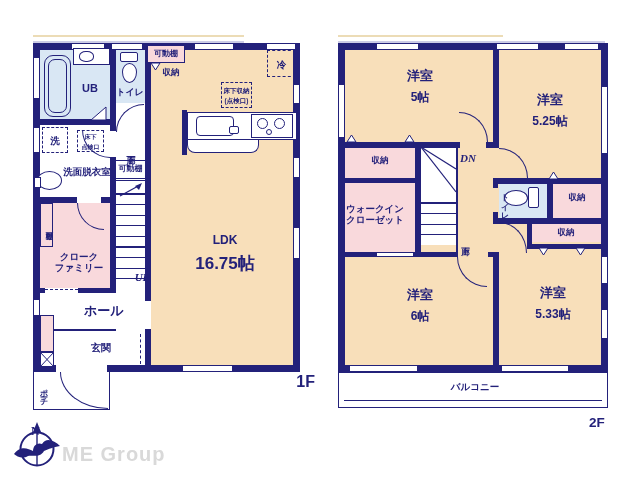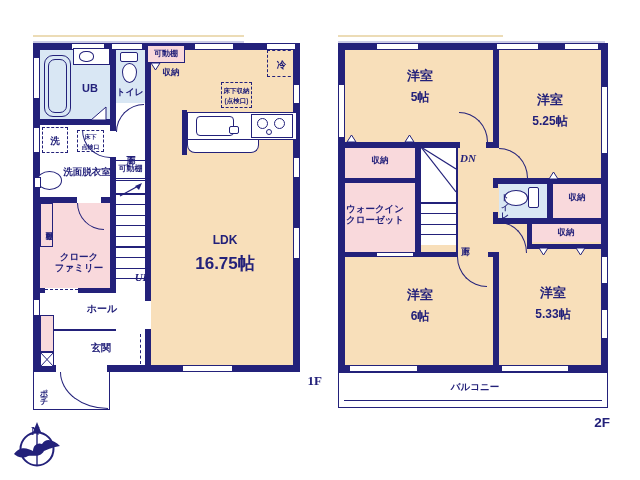--- a/index.html
+++ b/index.html
@@ -159,26 +159,26 @@
     <div class="lbl" style="left:42px;top:135px;width:26px;font-size:9.5px;">洗</div>
     <div class="lbl v" style="left:123px;top:133px;width:13px;height:32px;font-size:9px;">廊下</div>
     <div class="lbl" style="left:116px;top:164px;width:29px;font-size:8px;">可動棚</div>
     <div class="lbl" style="left:60px;top:166px;width:54px;font-size:9.5px;">洗面脱衣室</div>
     <div class="lbl v" style="left:40px;top:206px;width:13px;height:40px;font-size:7.5px;letter-spacing:0;">可動棚</div>
     <div class="lbl" style="left:48px;top:251px;width:62px;font-size:9.5px;">
       <div>クローク</div>
       <div>ファミリー</div>
     </div>
     <div class="lbl it" style="left:106px;top:271px;width:52px;font-size:11px;margin-left:10px;">UP</div>
-    <div class="lbl" style="left:84px;top:303px;width:36px;font-size:10px;">ホール</div>
+    <div class="lbl" style="left:84px;top:303px;width:36px;font-size:13px;">ホール</div>
     <div class="lbl" style="left:84px;top:342px;width:34px;font-size:10px;">玄関</div>
     <div class="lbl v" style="left:35px;top:375px;width:13px;height:34px;font-size:8px;letter-spacing:0;">ポーチ</div>
     <div class="lbl" style="left:185px;top:233px;width:80px;font-size:12px;">LDK</div>
     <div class="lbl" style="left:182px;top:254px;width:86px;font-size:17px;">16.75帖</div>
-    <div class="lbl" style="left:296px;top:373px;width:26px;font-size:13px;text-align:right;font-family:Liberation Serif, serif;">1F</div>
+    <div class="lbl" style="left:289px;top:373px;width:26px;font-size:16px;text-align:right;">1F</div>
   </div>
 
   <div>
 
     <div class="room beige" style="left:345px;top:50px;width:256px;height:315px;"></div>
 
     <div class="room pink-nb" style="left:345px;top:147px;width:70px;height:31px;"></div>
     <div class="room pink-nb" style="left:345px;top:183px;width:70px;height:69px;"></div>
     <div class="room white" style="left:421px;top:147px;width:35px;height:98px;"></div>
     <div class="room blue" style="left:499px;top:184px;width:48px;height:34px;"></div>
@@ -264,24 +264,25 @@
     <div class="lbl it" style="left:454px;top:152px;width:28px;font-size:11px;">DN</div>
     <div class="lbl v" style="left:497px;top:186px;width:12px;height:31px;font-size:8px;letter-spacing:0;">トイレ</div>
     <div class="lbl" style="left:562px;top:192px;width:30px;font-size:8.5px;">収納</div>
     <div class="lbl" style="left:551px;top:227px;width:30px;font-size:8.5px;">収納</div>
     <div class="lbl v" style="left:458px;top:226px;width:13px;height:30px;font-size:8.5px;">廊下</div>
     <div class="lbl" style="left:390px;top:287px;width:60px;font-size:13px;">洋室</div>
     <div class="lbl" style="left:390px;top:309px;width:60px;font-size:12px;">6帖</div>
     <div class="lbl" style="left:518px;top:285px;width:70px;font-size:13px;">洋室</div>
     <div class="lbl" style="left:518px;top:307px;width:70px;font-size:12px;">5.33帖</div>
     <div class="lbl" style="left:435px;top:381px;width:80px;font-size:9.5px;">バルコニー</div>
-    <div class="lbl" style="left:584px;top:415px;width:26px;font-size:13.5px;text-align:right;">2F</div>
+    <div class="lbl" style="left:584px;top:415px;width:26px;font-size:13.5px;text-align:center;">2F</div>
   </div>
 
   <svg class="abs" style="left:12px;top:418px;" width="50" height="54" viewBox="0 0 50 54">
     <circle cx="25" cy="31" r="16.5" fill="none" stroke="#23217a" stroke-width="2"></circle>
     <line x1="25" y1="47" x2="25" y2="8" stroke="#23217a" stroke-width="1.4"></line>
     <polygon points="25,4 21,14 29,14" fill="#23217a"></polygon>
     <text x="19" y="17" font-size="12" font-family="Liberation Serif, serif" font-weight="bold" fill="#23217a">N</text>
     <path d="M2,36 C9,27 16,31 21,33 C21,27 26,24 30,26 C34,19 42,22 48,28 C41,29 37,31 32,33 C28,40 21,37 16,38 C11,41 5,39 2,36 Z" fill="#23217a"></path>
   </svg>
+  <div class="brand" style="left:62px;top:443px;">ME Group</div>
 
 </div>
 
 </body></html>

